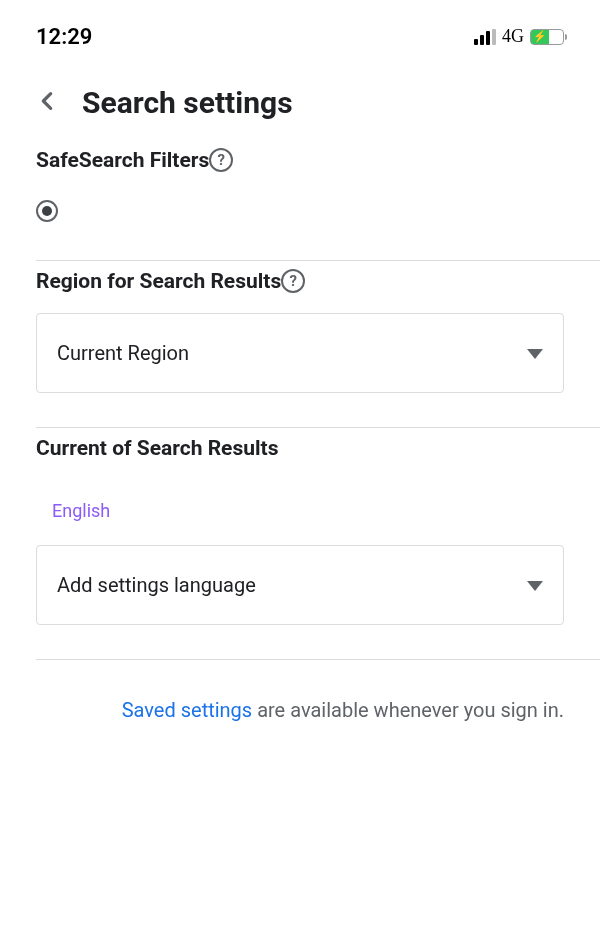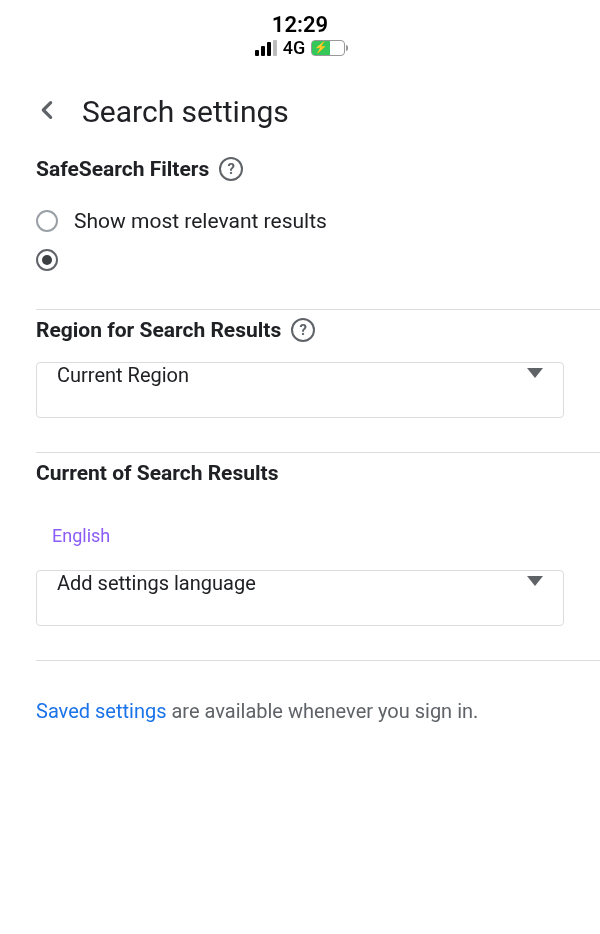--- a/index.html
+++ b/index.html
@@ -7,29 +7,29 @@
       font-family: -apple-system, BlinkMacSystemFont, "Segoe UI", Roboto, Arial, sans-serif;
       background: #fff;
       width: 600px;
       height: 934px;
       overflow: hidden;
     }
     .status-bar {
       display: flex;
       justify-content: space-between;
       align-items: center;
-      padding: 12px 36px 12px 36px;
+      padding: 24px 36px 12px 36px;
       font-size: 22px;
       font-weight: 600;
-      flex-direction: column;
     }
     .status-right {
       display: flex;
       align-items: center;
       gap: 6px;
+      font-family: Liberation Serif, serif;
     }
     .signal-bars {
       display: flex;
       align-items: flex-end;
       gap: 2px;
       height: 16px;
     }
     .signal-bars span {
       width: 4px;
       background: #000;
@@ -75,33 +75,32 @@
     }
     .header {
       display: flex;
       align-items: center;
       gap: 24px;
       padding: 24px 36px 28px 36px;
     }
     .back-icon svg { width: 22px; height: 30px; }
     .page-title {
       font-size: 30px;
-      font-weight: 400;
+      font-weight: 700;
       color: #202124;
     }
     .section {
       padding: 0 36px;
     }
     .section-title {
       font-size: 21px;
       font-weight: 700;
       color: #202124;
       display: inline-flex;
       align-items: center;
-      gap: 10px;
       margin-bottom: 28px;
     }
     .help-icon {
       display: inline-flex;
       align-items: center;
       justify-content: center;
       width: 24px;
       height: 24px;
       border: 2px solid #5f6368;
       border-radius: 50%;
@@ -148,39 +147,39 @@
       background: #dadce0;
       margin-left: 36px;
     }
     .section-title-block {
       margin-top: 8px;
       margin-bottom: 20px;
     }
     .dropdown {
       border: 1px solid #dadce0;
       border-radius: 4px;
-      height: 56px;
-      display: flex;
-      align-items: flex-start;
+      height: 80px;
+      display: flex;
+      align-items: center;
       justify-content: space-between;
       padding: 0 20px;
       margin-bottom: 34px;
     }
     .dropdown-label {
       font-size: 20px;
       color: #202124;
     }
     .dropdown-caret svg { width: 16px; height: 10px; }
     .lang-current {
       font-size: 18px;
       color: #8b5cf6;
       padding: 20px 16px 24px 16px;
     }
     .footer-text {
-      text-align: left;
+      text-align: right;
       font-size: 20px;
       color: #5f6368;
       padding: 38px 36px 0 36px;
     }
     .footer-link {
       color: #1a73e8;
     }
   </style>
 </head>
 <body>
@@ -212,24 +211,20 @@
   <h1 class="page-title">Search settings</h1>
 </div>
 
 <div class="section">
   <div class="section-title">
     <span>SafeSearch Filters</span>
     <span class="help-icon">?</span>
   </div>
   <div class="radio-group">
     <div class="radio-item">
-      <span class="radio-outer"></span>
-      <span class="radio-label">Show most relevant results</span>
-    </div>
-    <div class="radio-item">
       <span class="radio-outer selected">
           <span class="radio-inner"></span>
         </span>
     </div>
   </div>
 </div>
 
 <div class="divider"></div>
 
 <div class="section">

